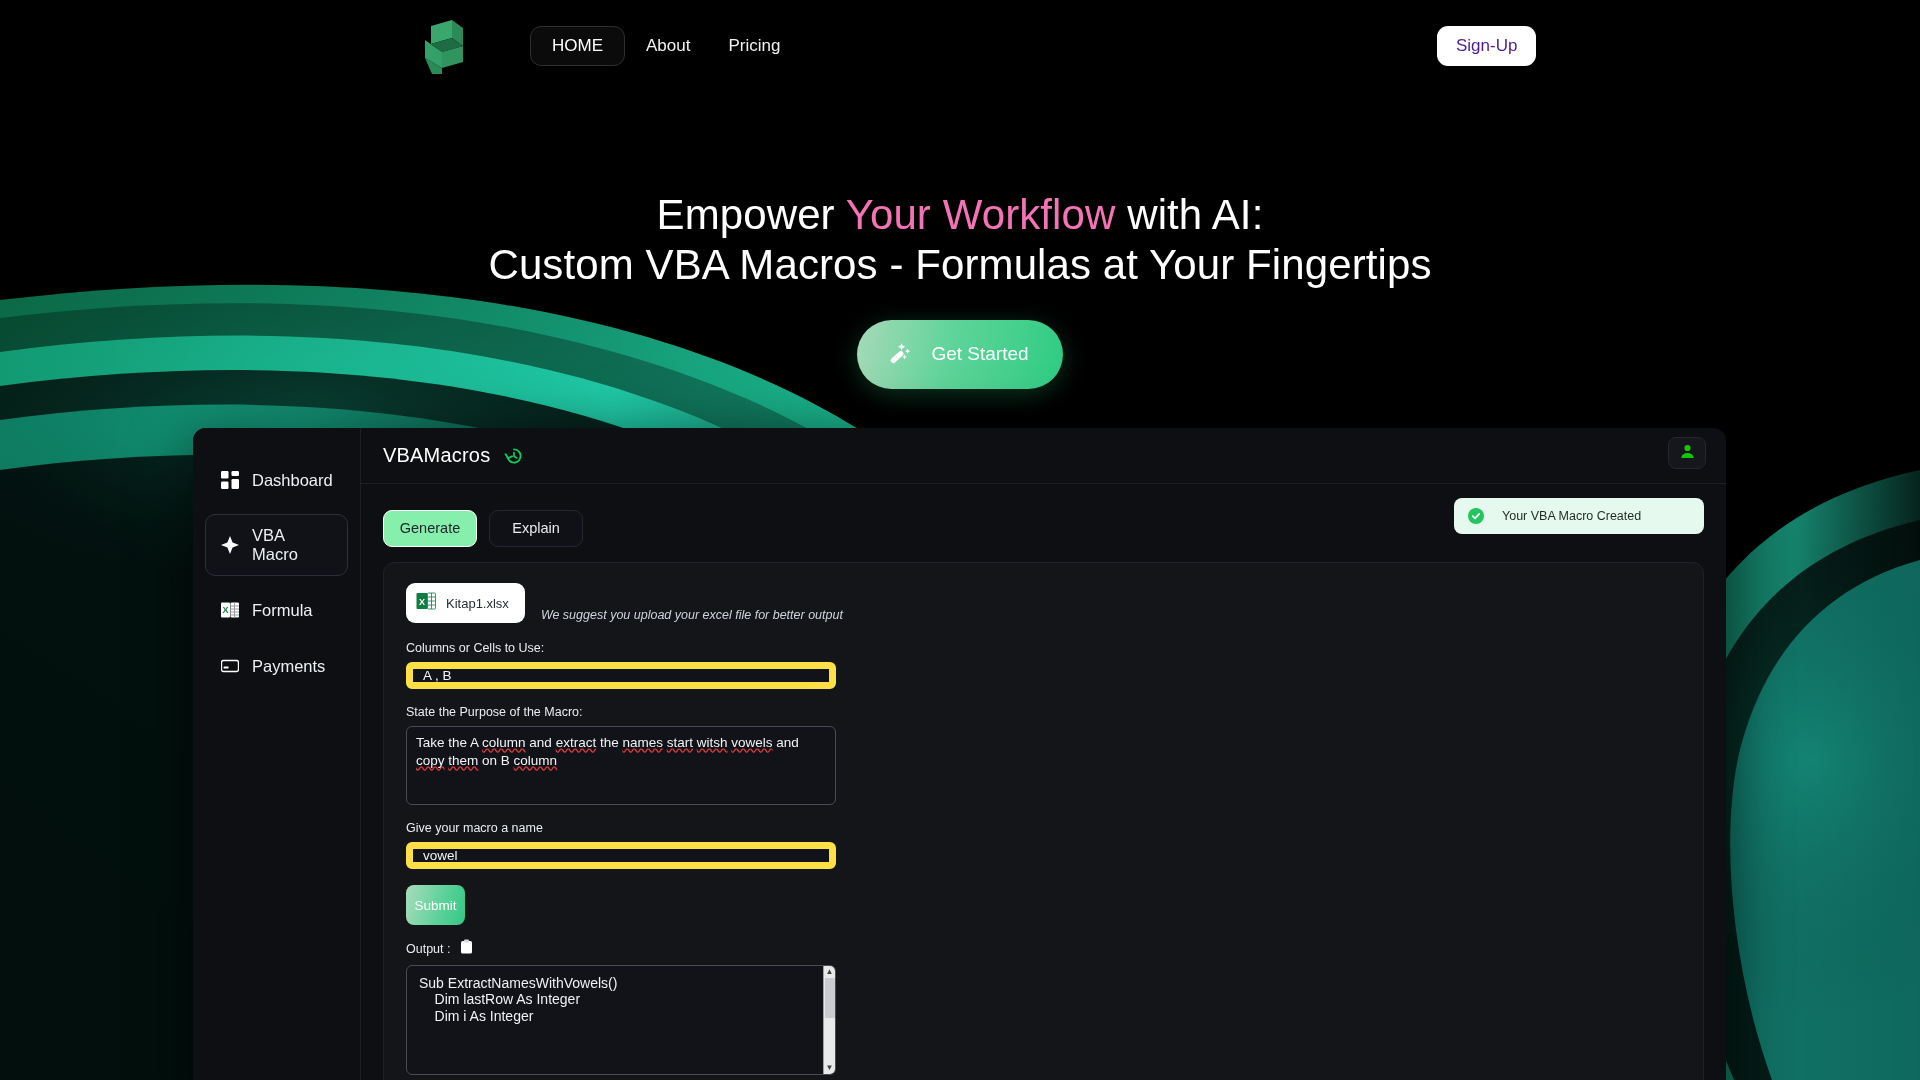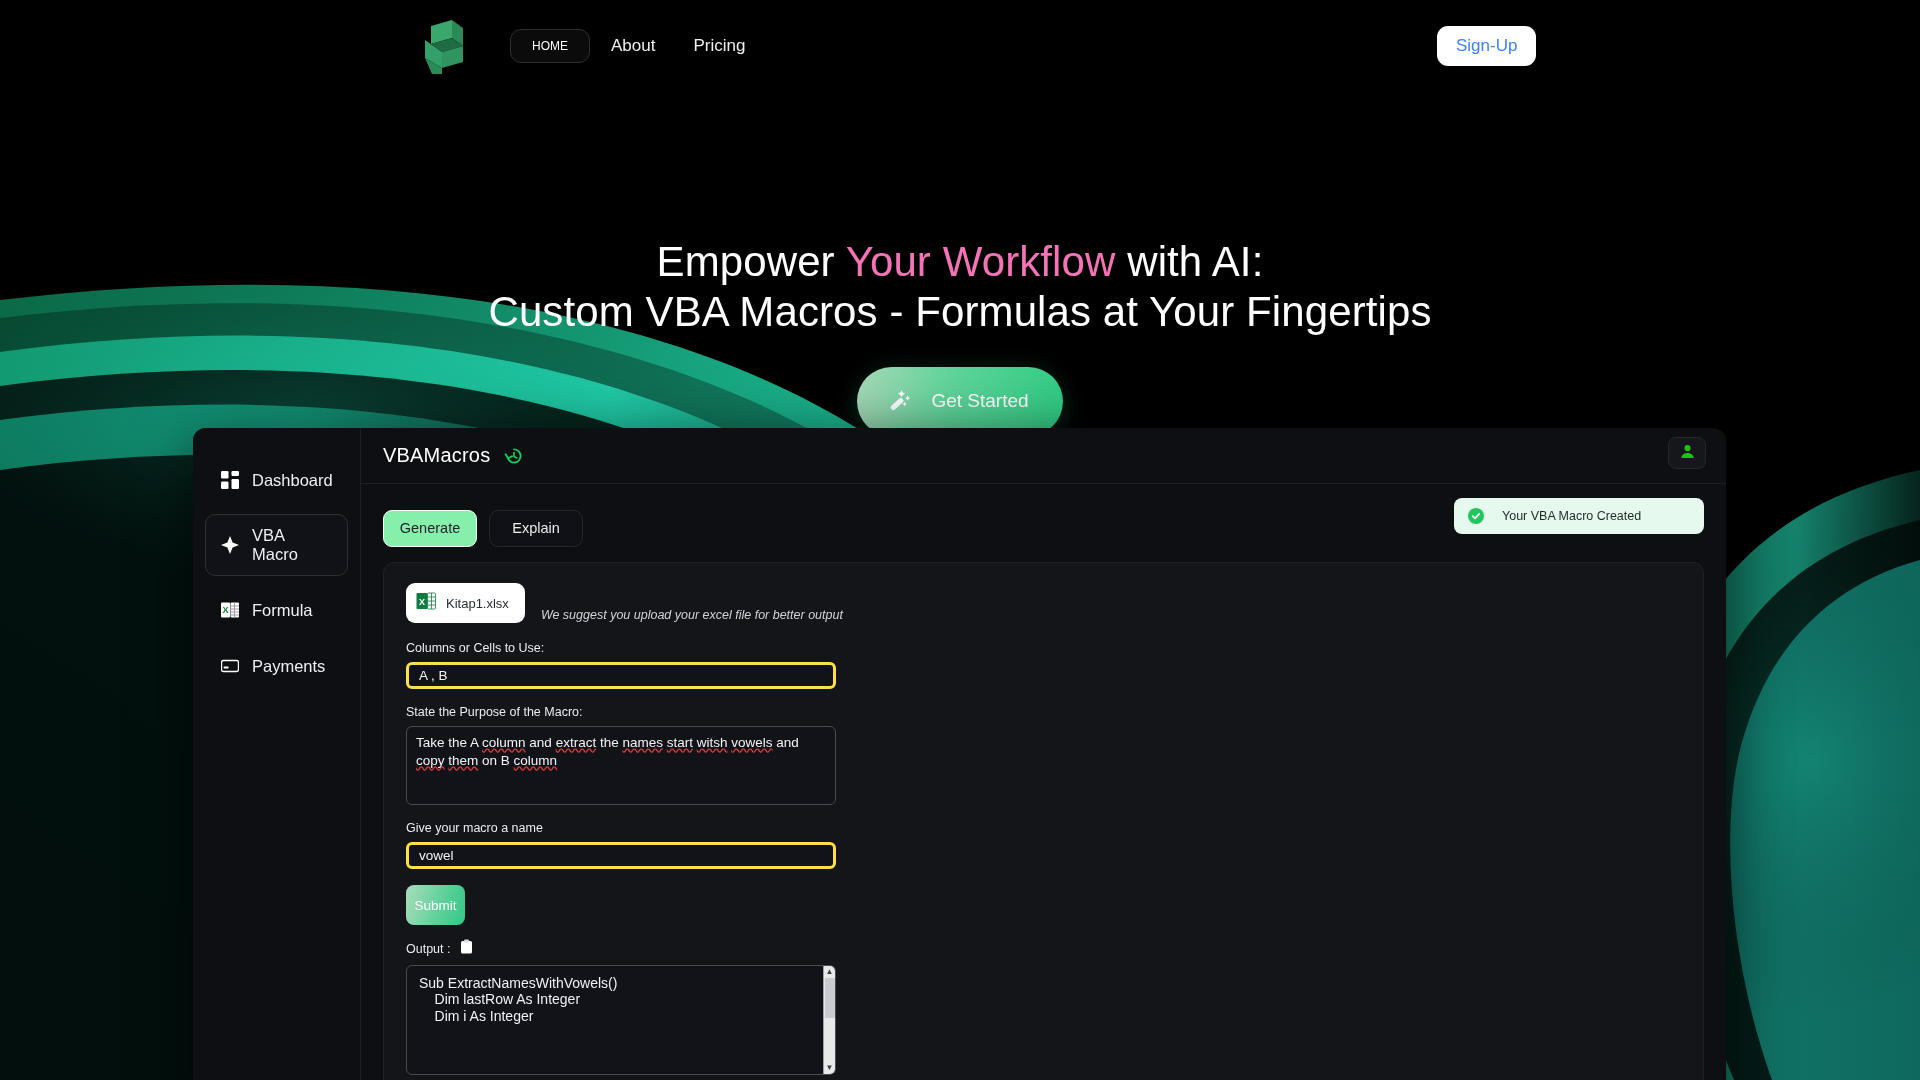--- a/index.html
+++ b/index.html
@@ -17,40 +17,39 @@
 
   
   .navbar {
     position:absolute; left:0; top:0; width:1920px; height:92px;
     display:flex; align-items:center; z-index:30;
     background:#000;
   }
   .logo-wrap { position:absolute; left:414px; top:16px; width:60px; height:62px; }
   .nav-links { position:absolute; left:510px; top:26px; display:flex; align-items:center; gap:4px; }
   .nav-pill {
-    padding:9px 21px; border-radius:11px; color:#fff; font-size:12px;
-    border:1px solid #2e2e2e; background:#0b0b0b; cursor:pointer;
+    padding:9px 21px; border-radius:11px; color:#fff; font-size:17px;
+    border:1px solid #2e2e2e; background:#0b0b0b; cursor:pointer;margin-left:20px;
   }
   .nav-link {
     padding:9px 16px; color:#f0f0f0; font-size:17px; cursor:pointer;
     border:1px solid transparent; border-radius:11px;
   }
   .signup-btn {
     position:absolute; left:1437px; top:26px;
-    background:#fff; color:#3b82f6; font-size:17px;
+    background:#fff; color:#4c1d95; font-size:17px;
     padding:10px 19px; border-radius:11px; border:none; cursor:pointer;
     font-family:"Liberation Sans", sans-serif;
   }
 
   
   .hero { position:absolute; left:0; top:190px; width:1920px; text-align:center; z-index:20; }
   .hero h1 {
     font-size:42px; font-weight:400; color:#ffffff; line-height:1.19;
     letter-spacing:0.1px;
-    margin-top:47px;
   }
   .hero h1 .accent { color:#f472b6; }
   .cta-wrap { margin-top:30px; display:flex; justify-content:center; }
   .cta-btn {
     display:flex; align-items:center; gap:16px;
     padding:18px 34px 18px 30px; border-radius:40px; border:none;
     background:linear-gradient(100deg,#a7d9b8 0%,#5fd49a 45%,#2ecc83 100%);
     color:#fff; font-size:19px; cursor:pointer;
     font-family:"Liberation Sans", sans-serif;
     box-shadow:0 6px 26px rgba(46,204,131,.25);
@@ -112,21 +111,21 @@
   .file-row { display:flex; align-items:center; gap:16px; margin-bottom:18px; }
   .file-chip {
     display:flex; align-items:center; gap:10px; background:#fff;
     border-radius:9px; padding:8px 16px 8px 10px;
   }
   .file-chip-name { color:#2a2d33; font-size:13px; }
   .file-hint { color:#cfd4dc; font-size:12.5px; font-style:italic;margin-top:24px; }
 
   .fld-label { color:#e9ecf1; font-size:12.5px; margin-bottom:7px; }
   .fld-input {
-    width:430px; height:27px; background:#111318; border:3px solid #fde047;
+    width:430px; height:27px; background:#111318; border:7px solid #fde047;
     border-radius:6px; color:#f2f4f7; font-size:13.5px; padding:0 10px;
     font-family:"Liberation Sans", sans-serif; outline:none;
   }
   .fld-group { margin-bottom:16px; }
   .fld-area {
     width:430px; height:79px; background:#111318; border:1px solid #474b53;
     border-radius:6px; color:#f2f4f7; font-size:13.5px; padding:8px 10px;
     font-family:"Liberation Sans", sans-serif; line-height:1.32; resize:none; outline:none;
     position:relative;
   }

